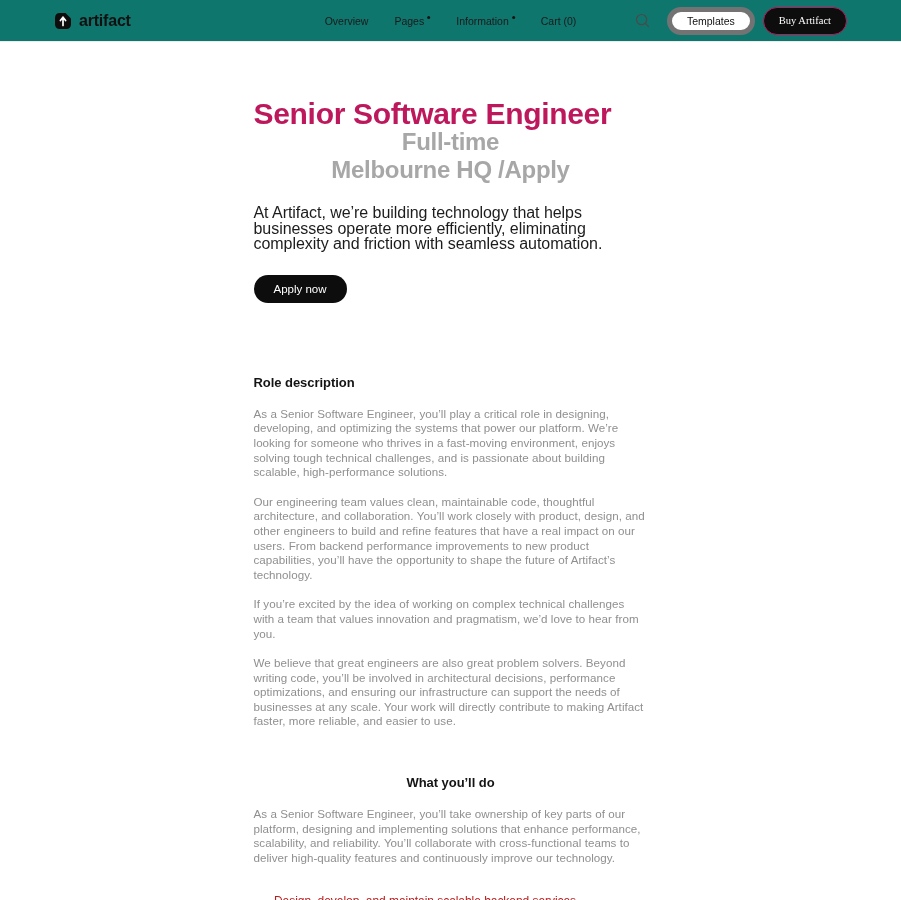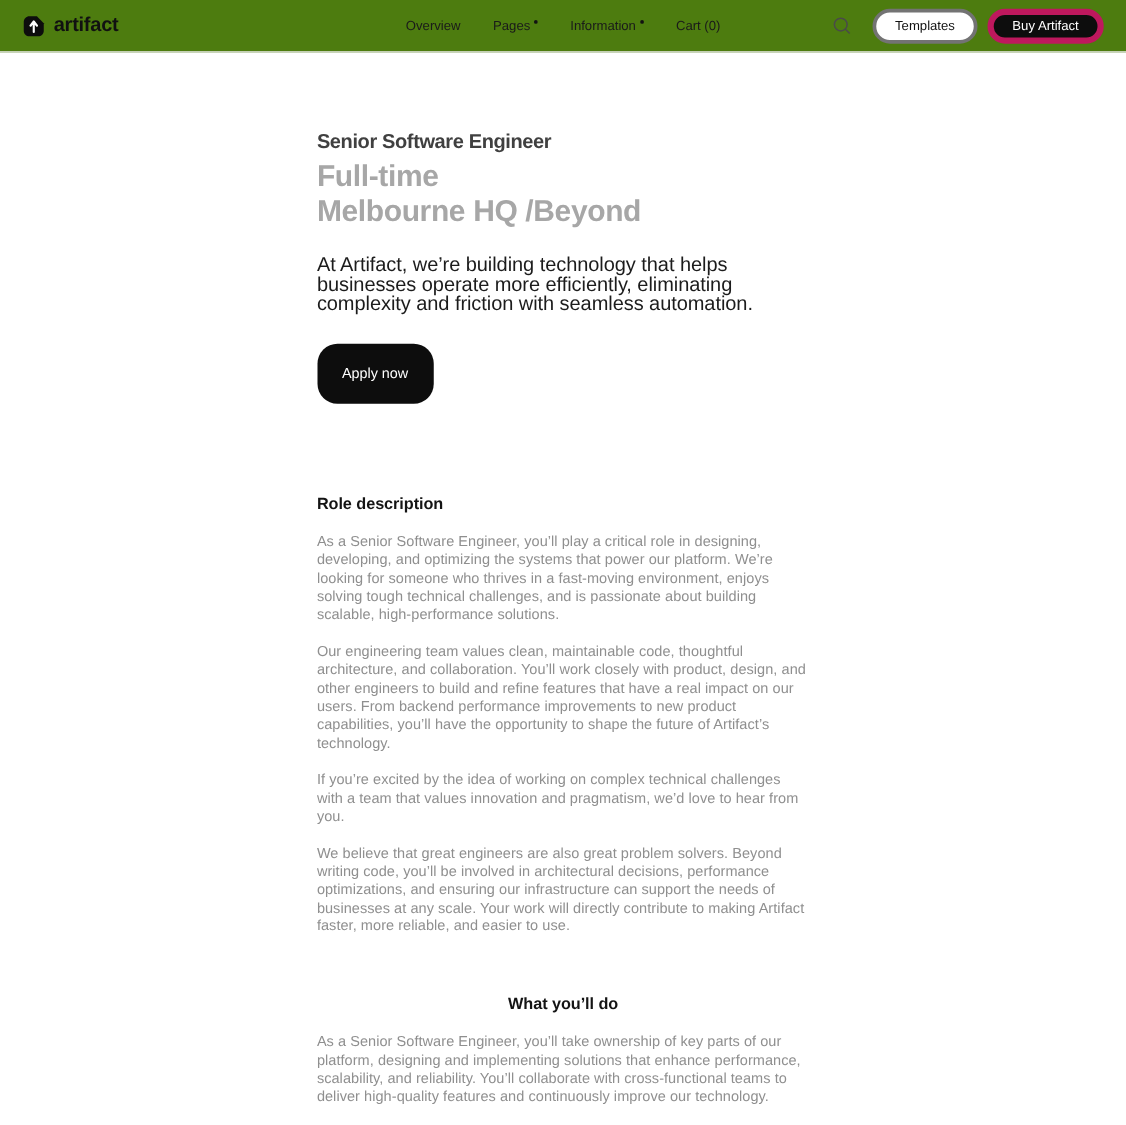--- a/index.html
+++ b/index.html
@@ -10,23 +10,23 @@
     font-family: "Liberation Sans", "DejaVu Sans", sans-serif;
     color: #111111;
   }
 
   
   .header {
     position: relative;
     height: 42px;
     display: flex;
     align-items: center;
-    padding: 0 18px;
+    padding: 0 54px;
     border-bottom: 1px solid #ececec;
-    background: #4d7c0f;
+    background: #0f766e;
   }
   .brand {
     display: flex;
     align-items: center;
     gap: 7px;
     cursor: pointer;
   }
   .brand-logo { display: flex; align-items: center; }
   .brand-name {
     font-size: 16px;
@@ -78,60 +78,62 @@
     border-radius: 15px;
     font-size: 10.5px;
     font-family: inherit;
     height: 28px;
     padding: 0 15px;
     cursor: pointer;
     white-space: nowrap;
   }
   .pill-ghost {
     background: #ffffff;
-    border: 3px solid #737373;
+    border: 5px solid #737373;
     color: #111111;
     text-align: center;
   }
   .pill-solid {
     background: #0d0d0d;
-    border: 5px solid #be185d;
+    border: 1px solid #be185d;
     color: #ffffff;
+    font-family: Liberation Serif, serif;
   }
 
   
   .main {
     width: 394px;
     margin: 0 auto;
     padding-top: 58px;
   }
   .job-title {
-    font-size: 16px;
+    font-size: 30px;
     line-height: 28px;
     font-weight: 600;
     letter-spacing: -0.3px;
-    color: #404040;
+    color: #be185d;
   }
   .job-sub {
     font-size: 24px;
     line-height: 28px;
     font-weight: 600;
     letter-spacing: -0.3px;
     color: #a7a7a7;
+    text-align: center;
   }
   .intro {
     margin-top: 21px;
     font-size: 16px;
     line-height: 15.6px;
     color: #1c1c1c;
     letter-spacing: -0.05px;
   }
   .apply-btn {
     margin-top: 23px;
-    height: 48px;
+    height: 28px;
     padding: 0 20px;
     border-radius: 16px;
     border: none;
     background: #0d0d0d;
     color: #ffffff;
     font-size: 11.5px;
     font-family: inherit;
     cursor: pointer;
   }
   .section-heading {
@@ -201,21 +203,21 @@
       </svg>
     </button>
     <button class="pill pill-ghost">Templates</button>
     <button class="pill pill-solid">Buy Artifact</button>
   </div>
 </header>
 
 <main class="main">
   <h1 class="job-title">Senior Software Engineer</h1>
   <div class="job-sub">Full-time</div>
-  <div class="job-sub">Melbourne HQ /Beyond</div>
+  <div class="job-sub">Melbourne HQ /Apply</div>
 
   <p class="intro">At Artifact, we’re building technology that helps businesses operate more efficiently, eliminating complexity and friction with seamless automation.</p>
 
   <button class="apply-btn">Apply now</button>
 
   <h2 class="section-heading sh-first">Role description</h2>
   <p class="body-para para-after-heading">As a Senior Software Engineer, you’ll play a critical role in designing, developing, and optimizing the systems that power our platform. We’re looking for someone who thrives in a fast-moving environment, enjoys solving tough technical challenges, and is passionate about building scalable, high-performance solutions.</p>
   <p class="body-para">Our engineering team values clean, maintainable code, thoughtful architecture, and collaboration. You’ll work closely with product, design, and other engineers to build and refine features that have a real impact on our users. From backend performance improvements to new product capabilities, you’ll have the opportunity to shape the future of Artifact’s technology.</p>
   <p class="body-para">If you’re excited by the idea of working on complex technical challenges with a team that values innovation and pragmatism, we’d love to hear from you.</p>
   <p class="body-para">We believe that great engineers are also great problem solvers. Beyond writing code, you’ll be involved in architectural decisions, performance optimizations, and ensuring our infrastructure can support the needs of businesses at any scale. Your work will directly contribute to making Artifact faster, more reliable, and easier to use.</p>

